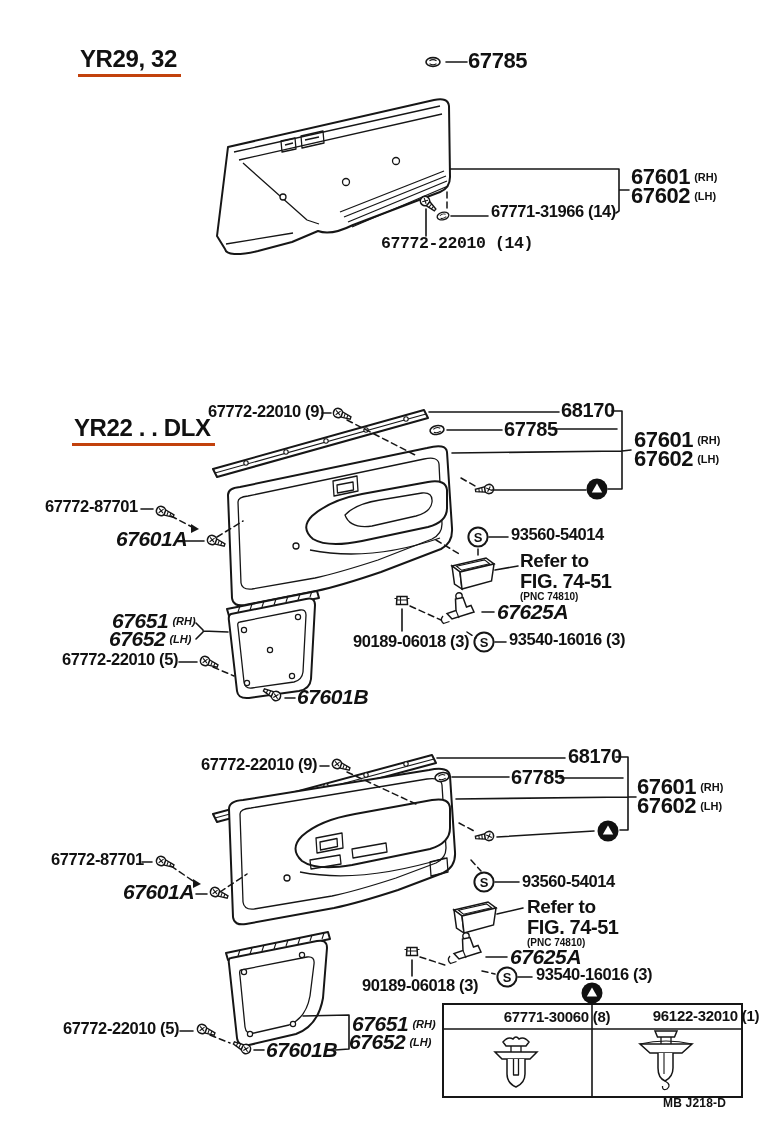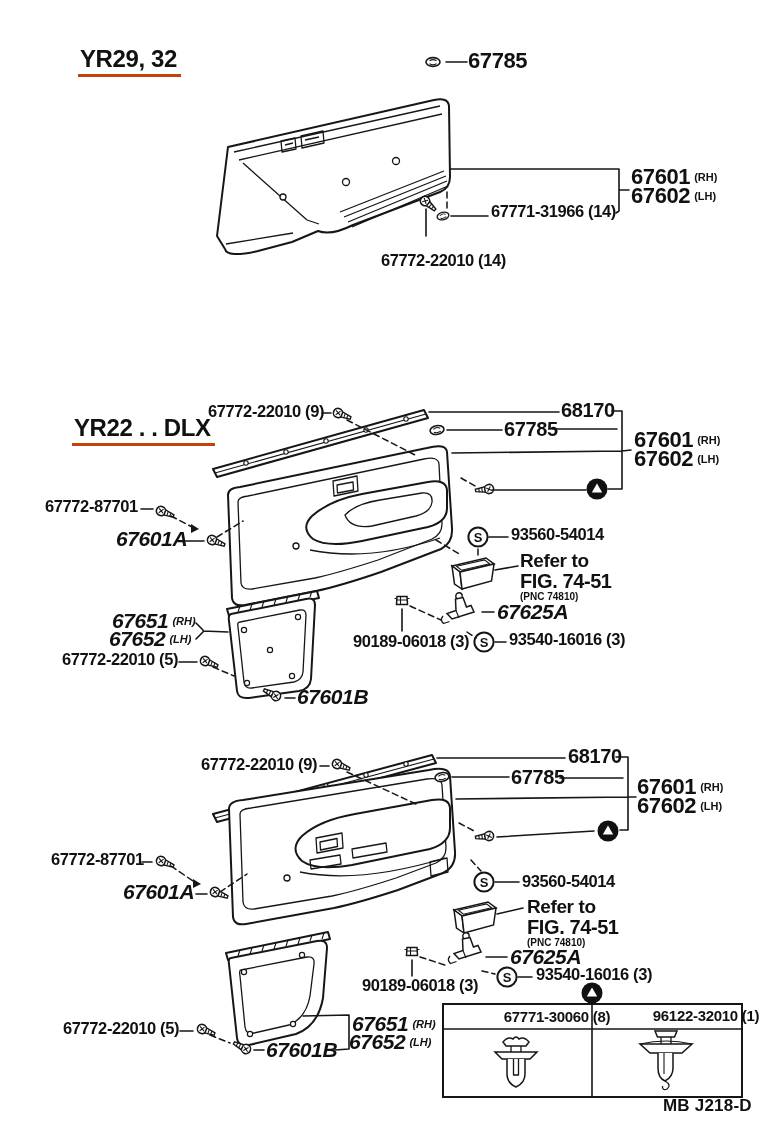--- a/index.html
+++ b/index.html
@@ -10,21 +10,21 @@
   .thin{stroke:#161616;stroke-width:1.1;fill:none;}
   .dash{stroke-dasharray:6 4;stroke-width:1.5;}
   .pan{stroke:#161616;stroke-width:2;fill:#ffffff;stroke-linejoin:round;}
   .det{stroke:#161616;stroke-width:1.3;fill:none;stroke-linejoin:round;}
   .wh{fill:#ffffff;}
   .lbl{position:absolute;white-space:nowrap;font-weight:bold;letter-spacing:-0.4px;line-height:1.05;}
   .s22{font-size:22px;}
   .s21{font-size:21px;font-style:italic;}
   .s20{font-size:20px;}
   .s17{font-size:16.5px;}
-  .s13{font-size:17px;}
+  .s13{font-size:12px;}
   .side{font-size:11px;margin-left:4px;vertical-align:3px;letter-spacing:0;}
   .title{font-size:24px;border-bottom:3px solid #c2410c;padding:0 4px 3px 2px;}
   .refer div{font-size:19px;}
   .refer .f2{font-size:20px;}
   .refer .f3{font-size:10px;letter-spacing:0;}
   .th{position:absolute;font-weight:bold;font-size:15px;text-align:center;letter-spacing:-0.3px;padding-left:39px;}
 </style>
 </head>
 <body>
 
@@ -207,21 +207,21 @@
     <use href="#def-clipA" transform="translate(516,1062)"></use>
     <use href="#def-clipB" transform="translate(666,1060)"></use>
   </g>
 </svg>
 
 <div class="lbl title" style="left:78px;top:46px;">YR29, 32</div>
 <div class="lbl s22" style="left:468px;top:49px;">67785</div>
 <div class="lbl s22" style="left:631px;top:165px;"><span>67601</span><span class="side">(RH)</span></div>
 <div class="lbl s22" style="left:631px;top:184px;"><span>67602</span><span class="side">(LH)</span></div>
 <div class="lbl s17" style="left:491px;top:203px;">67771-31966 (14)</div>
-<div class="lbl s17" style="left:381px;top:252px;">67772-22010 (14)</div>
+<div class="lbl s17" style="left:381px;top:235px;font-family:Liberation Mono, monospace;">67772-22010 (14)</div>
 
 <div class="lbl title" style="left:72px;top:415px;text-align:right;">YR22 . . DLX</div>
 <div class="lbl s17" style="left:208px;top:403px;">67772-22010 (9)</div>
 <div class="lbl s20" style="left:561px;top:400px;">68170</div>
 <div class="lbl s20" style="left:504px;top:419px;">67785</div>
 <div class="lbl s22" style="left:634px;top:428px;"><span>67601</span><span class="side">(RH)</span></div>
 <div class="lbl s22" style="left:634px;top:447px;"><span>67602</span><span class="side">(LH)</span></div>
 <div class="lbl s17" style="left:45px;top:498px;">67772-87701</div>
 <div class="lbl s21" style="left:116px;top:528px;">67601A</div>
 <div class="lbl s17" style="left:511px;top:526px;">93560-54014</div>

